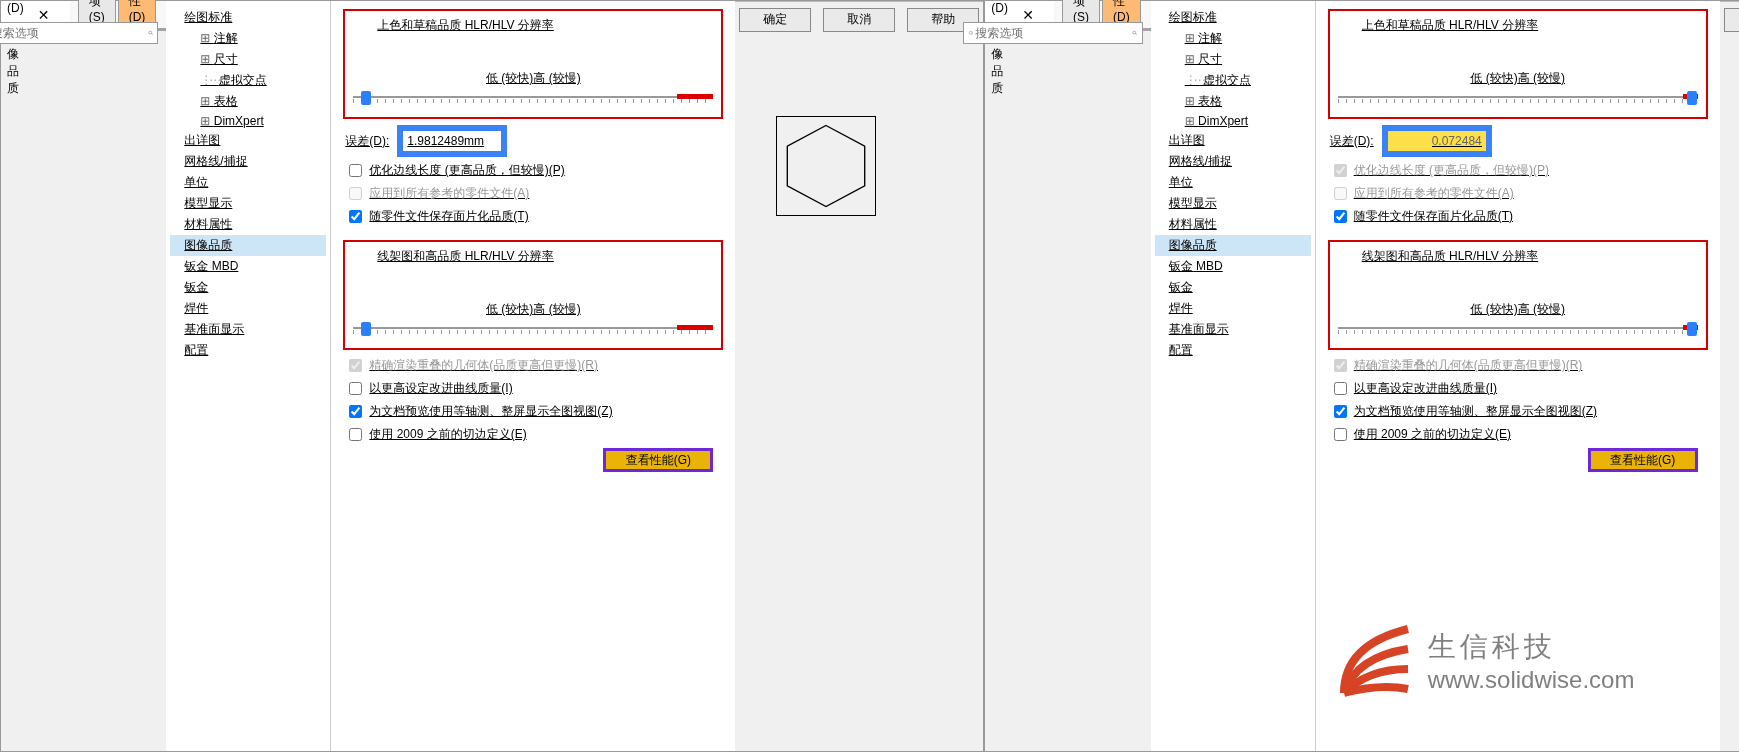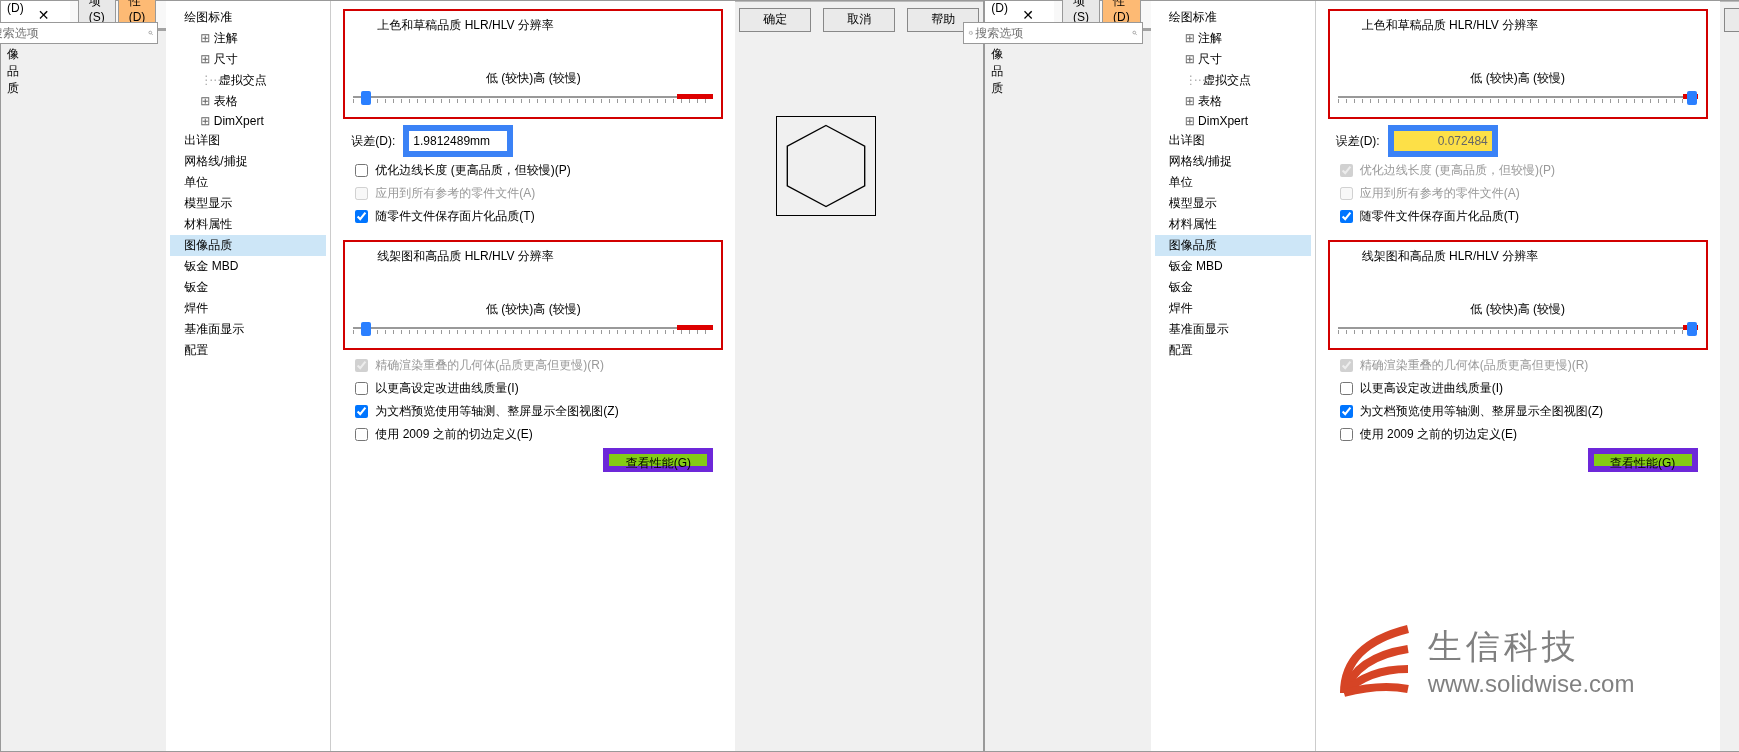--- a/index.html
+++ b/index.html
@@ -7,51 +7,51 @@
 .panel { flex: 1; border: 1px solid #999; display: flex; flex-direction: row; background: #f0f0f0; }
 .titlebar { height: 28px; background: #fff; border-bottom: 1px solid #ccc; display: flex; align-items: center; padding: 0 6px; }
 .titlebar-text { flex: 1; }
 .close-x { width: 40px; text-align: center; font-size: 14px; cursor: pointer; }
 .toprow { height: 30px; display: flex; align-items: flex-end; padding: 0 8px; border-bottom: 3px solid #a3a3a3; background: #f8f8f8; position: relative; }
 .tab { padding: 4px 10px; border: 1px solid #999; border-bottom: none; margin-right: 2px; background: #e8e8e8; cursor: pointer; }
 .tab.active { background: #fdba74; }
 .search-wrap { position: absolute; right: 8px; top: 21px; display: flex; align-items: center; border: 1px solid #999; background: #fff; width: 180px; height: 22px; padding: 0 4px; }
 .search-wrap input { border: none; outline: none; flex: 1; font-size: 12px; }
 .gear-svg, .mag-svg { width: 14px; height: 14px; }
-.body { flex: 1; display: flex; background: #fff; }
+.body { flex: 1; display: flex; background: #fff; text-decoration: underline; }
 .sidebar { width: 165px; border-right: 1px solid #ccc; padding: 6px 4px; overflow: hidden; }
 .tree-item { padding: 2px 0 2px 14px; white-space: nowrap; cursor: pointer; }
 .tree-item.child { padding-left: 30px; }
 .tree-item.exp::before { content: "⊞ "; color: #666; }
 .tree-item.line::before { content: "⋮⋯ "; color: #aaa; letter-spacing: -3px; }
 .tree-item.selected { background: #cde6f7; }
 .content { flex: 1; padding: 8px 12px; position: relative; }
 .redbox { border: 2px solid #d20000; padding: 6px 8px 10px; margin-bottom: 6px; width: 380px; }
 .section-title { margin-bottom: 4px; margin-left: 24px; }
 .slider-labels { display: flex; justify-content: center; font-size: 11px; margin-top: 36px; }
 .slider-track { position: relative; height: 18px; margin-top: 2px; }
 .slider-bar { position: absolute; top: 7px; left: 0; right: 0; height: 2px; background: #999; }
 .slider-red { position: absolute; top: 5px; right: 0; height: 5px; background: #d00; }
 .slider-thumb { position: absolute; top: 2px; width: 10px; height: 14px; background: #2a7fff; border-radius: 2px; cursor: pointer; }
 .slider-ticks { position: absolute; top: 10px; left: 0; right: 0; height: 4px; background: repeating-linear-gradient(90deg,#999 0,#999 1px,transparent 1px,transparent 8px); }
-.row { display: flex; align-items: center; margin: 4px 8px; gap: 8px; }
+.row { display: flex; align-items: center; margin: 4px 2px; gap: 8px; }
 .row label { display: flex; align-items: center; gap: 4px; }
 .row input[type=text] { width: 110px; height: 32px; border: 6px solid #3b82f6; padding: 0 4px; }
 .row input[type=text].ro { background: #fde047; color: #666; padding-left: 44px; }
 .cb { width: 13px; height: 13px; }
 .disabled { color: #999; }
 .preview-shape { position: absolute; left: 445px; top: 115px; width: 100px; height: 100px; border: 1px solid #000; display: flex; align-items: center; justify-content: center; }
 .preview-shape svg { width: 90px; height: 90px; }
-.perf-btn { width: 110px; height: 24px; border: 6px solid #6d28d9; background: #84cc16; margin-left: 260px; cursor: pointer; }
+.perf-btn { width: 110px; height: 24px; border: 3px solid #6d28d9; background: #eab308; margin-left: 260px; cursor: pointer; }
 .footer { height: 36px; border-top: 1px solid #bbb; display: flex; justify-content: flex-end; align-items: center; gap: 12px; padding: 0 4px; background: #f0f0f0; }
 .footer button { width: 72px; height: 24px; border: 1px solid #888; background: #eaeaea; cursor: pointer; }
 .watermark { position: absolute; left: 20px; bottom: 50px; display: flex; align-items: center; gap: 12px; opacity: .95; }
 .wm-bars { width: 80px; height: 80px; }
 .wm-text { color: #7a7a7a; }
-.wm-text .big { font-size: 34px; letter-spacing: 4px; }
+.wm-text .big { font-size: 28px; letter-spacing: 4px; }
 .wm-text .url { font-size: 24px; }
 </style>
 </head>
 <body>
 
 <div class="panel">
     <div class="titlebar">
       <span class="titlebar-text">文档属性(D) - 图像品质</span>
     <span class="close-x">✕</span>
     </div>

